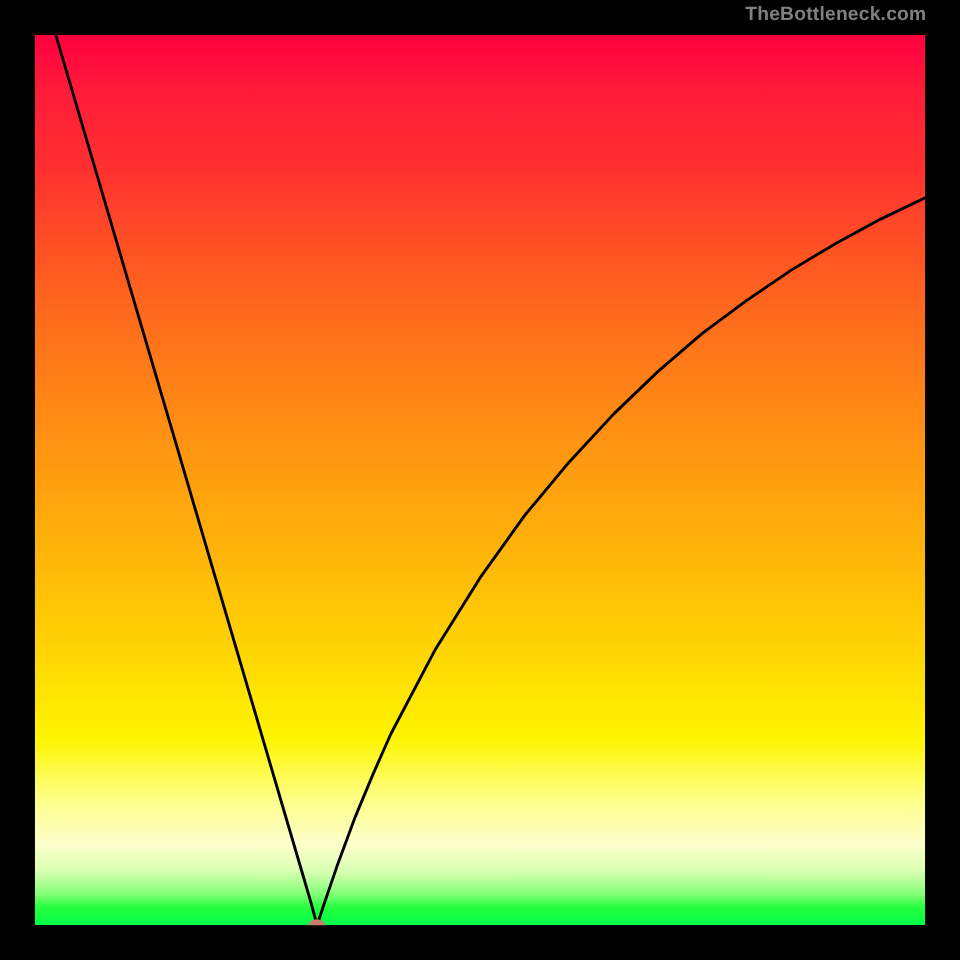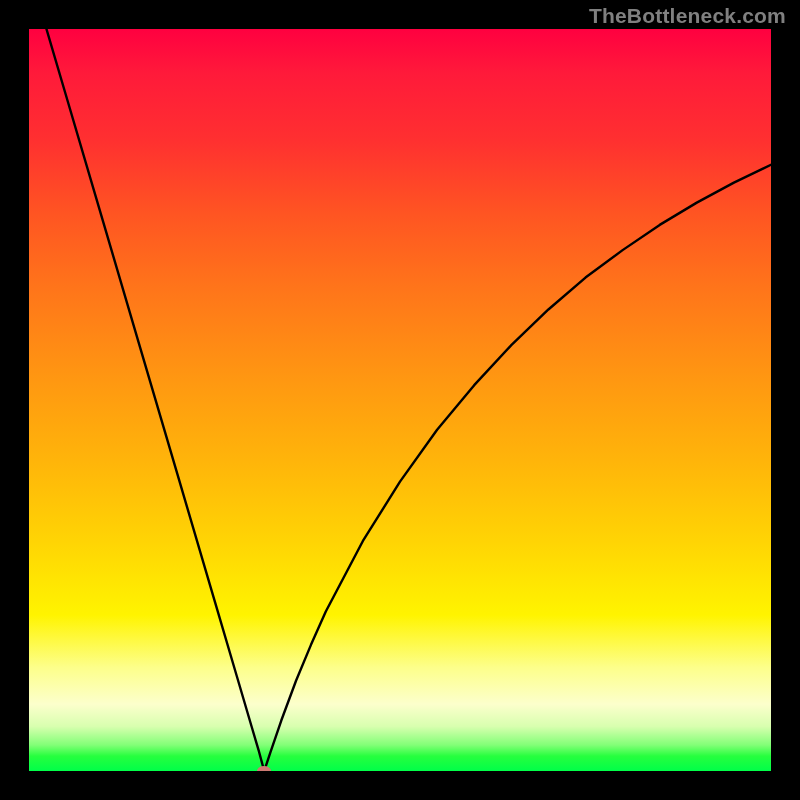--- a/index.html
+++ b/index.html
@@ -62,24 +62,24 @@
     position: absolute;
     width: 14px;
     height: 10px;
     background: #cc7a73;
     border-radius: 50%;
     transform: translate(-50%, -50%);
   }
   .watermark {
     position: absolute;
     top: 4px;
-    right: 14px;
+    right: 28px;
     font-family: Arial, Helvetica, sans-serif;
     font-weight: 700;
-    font-size: 21px;
+    font-size: 16px;
     color: #808080;
     letter-spacing: 0.2px;
   }
 </style>
 </head>
 <body>
 
 <div class="frame">
 
   <div class="plot-area">

